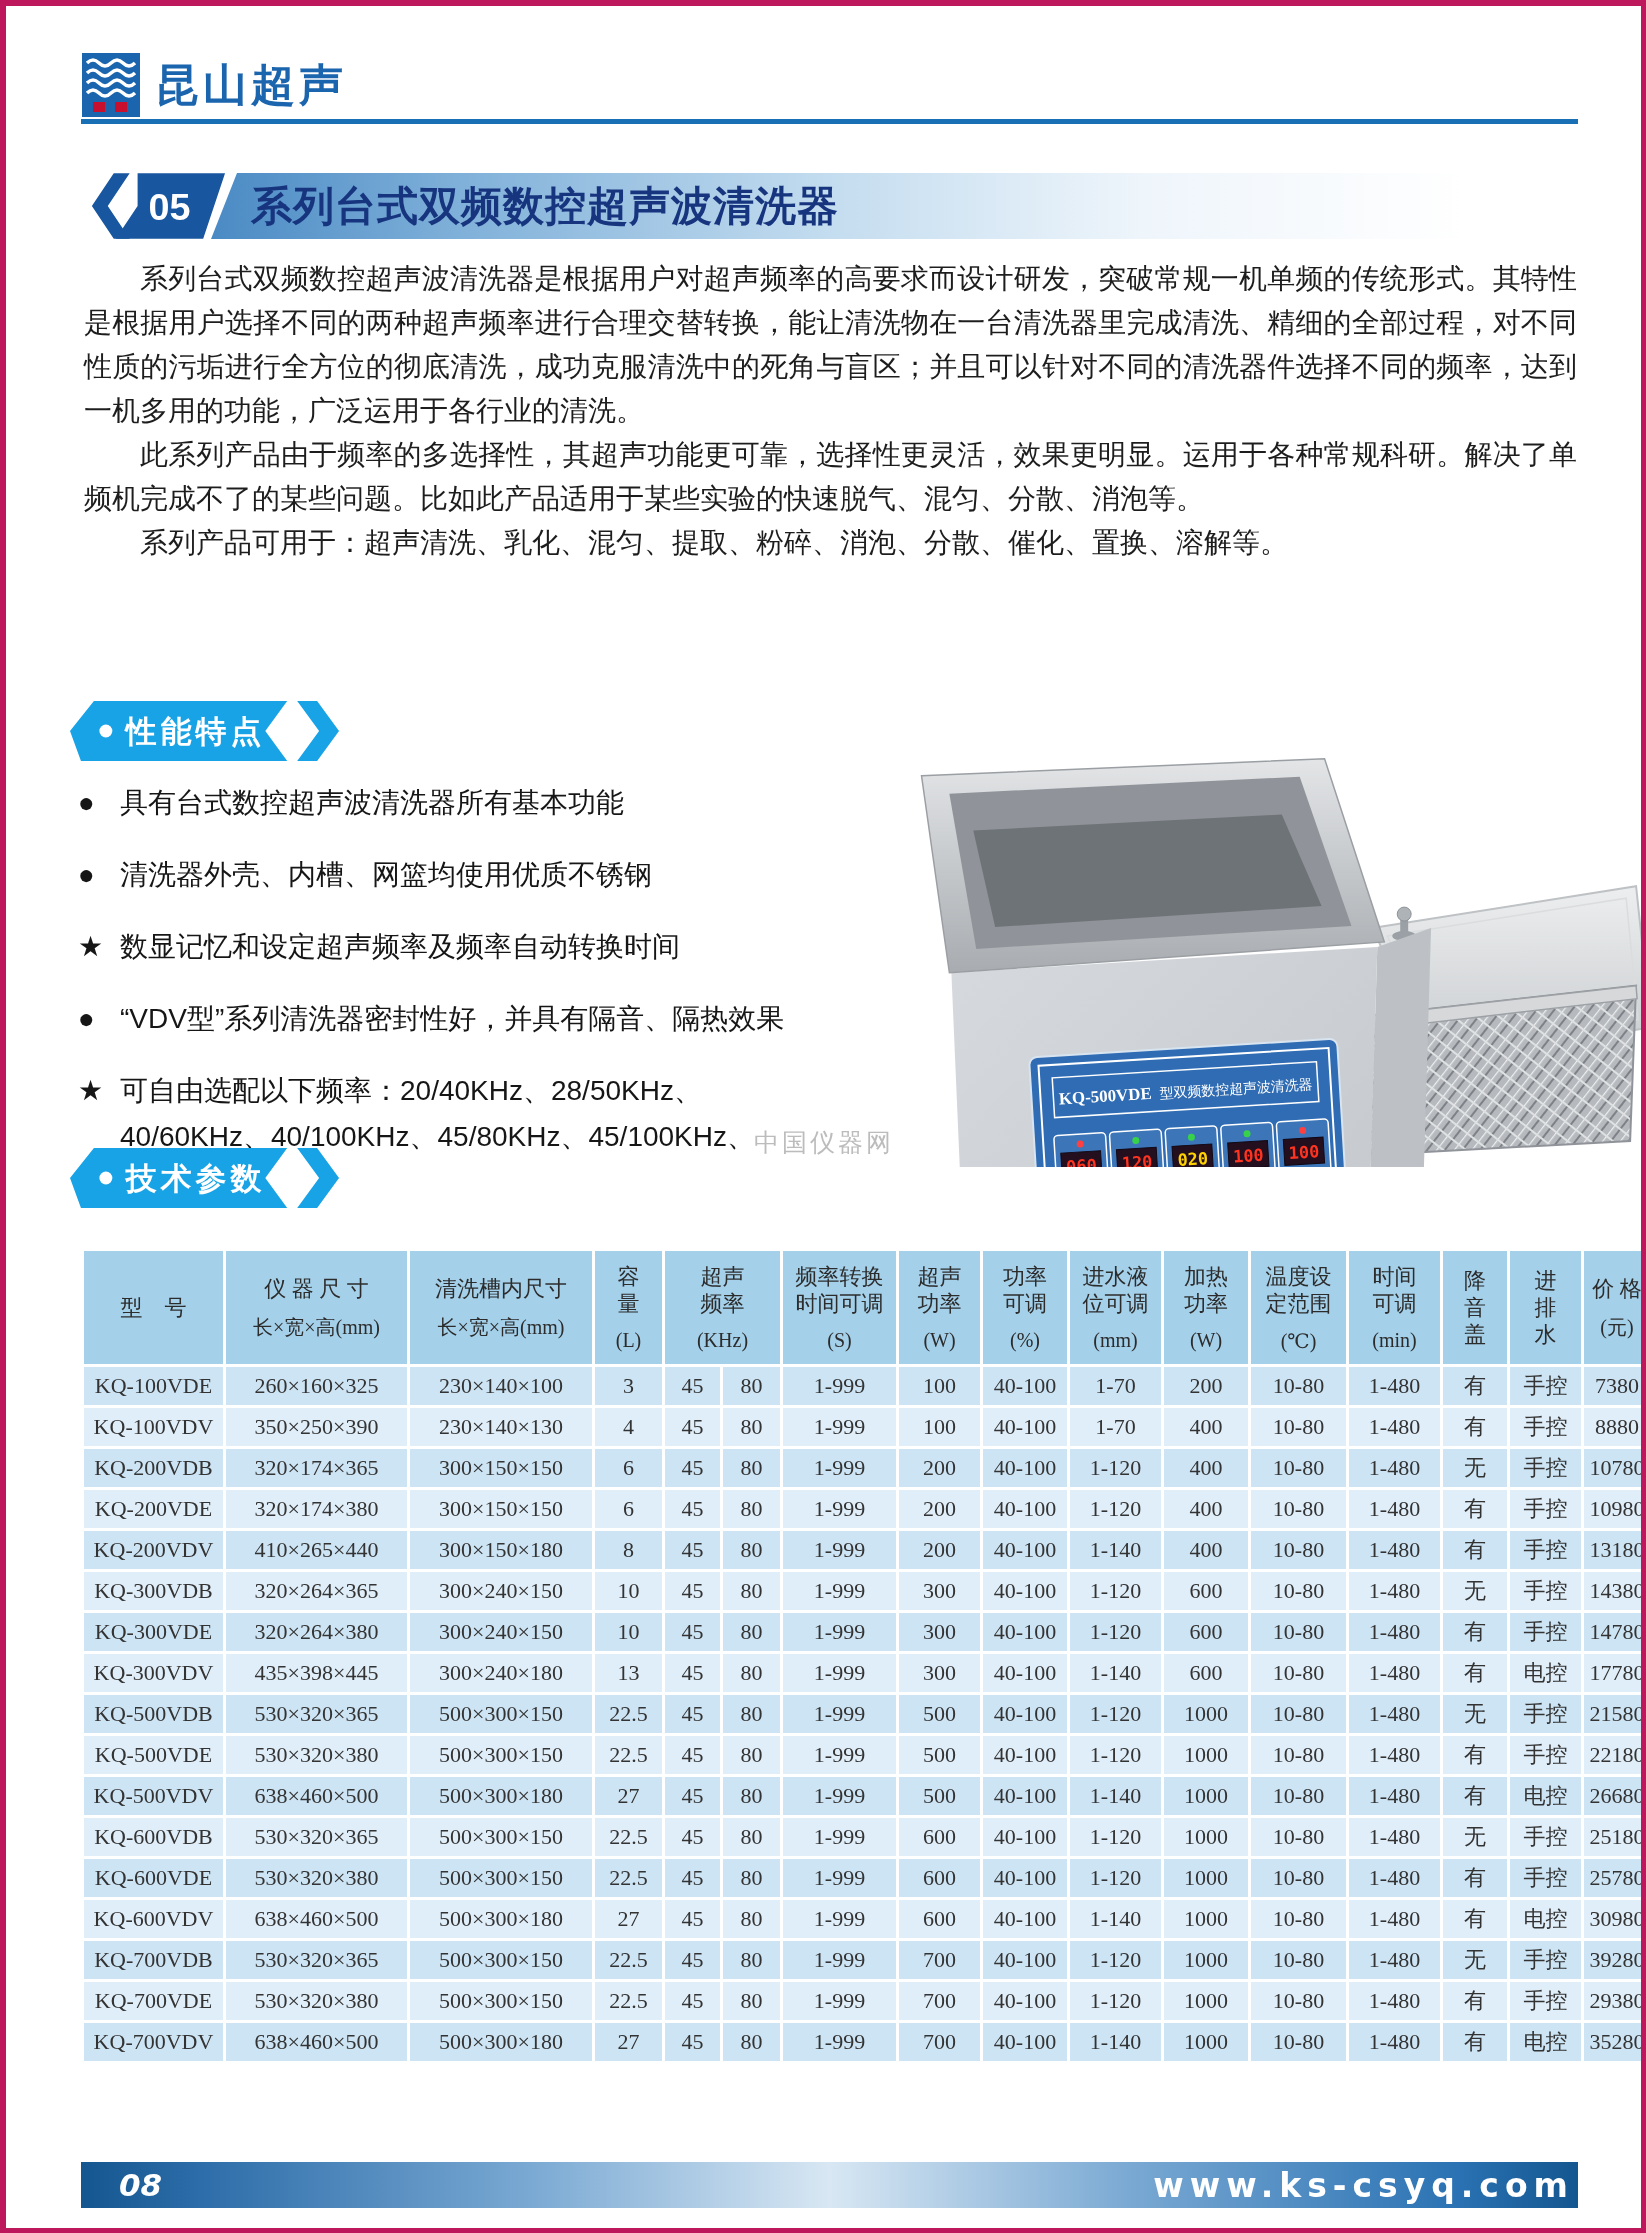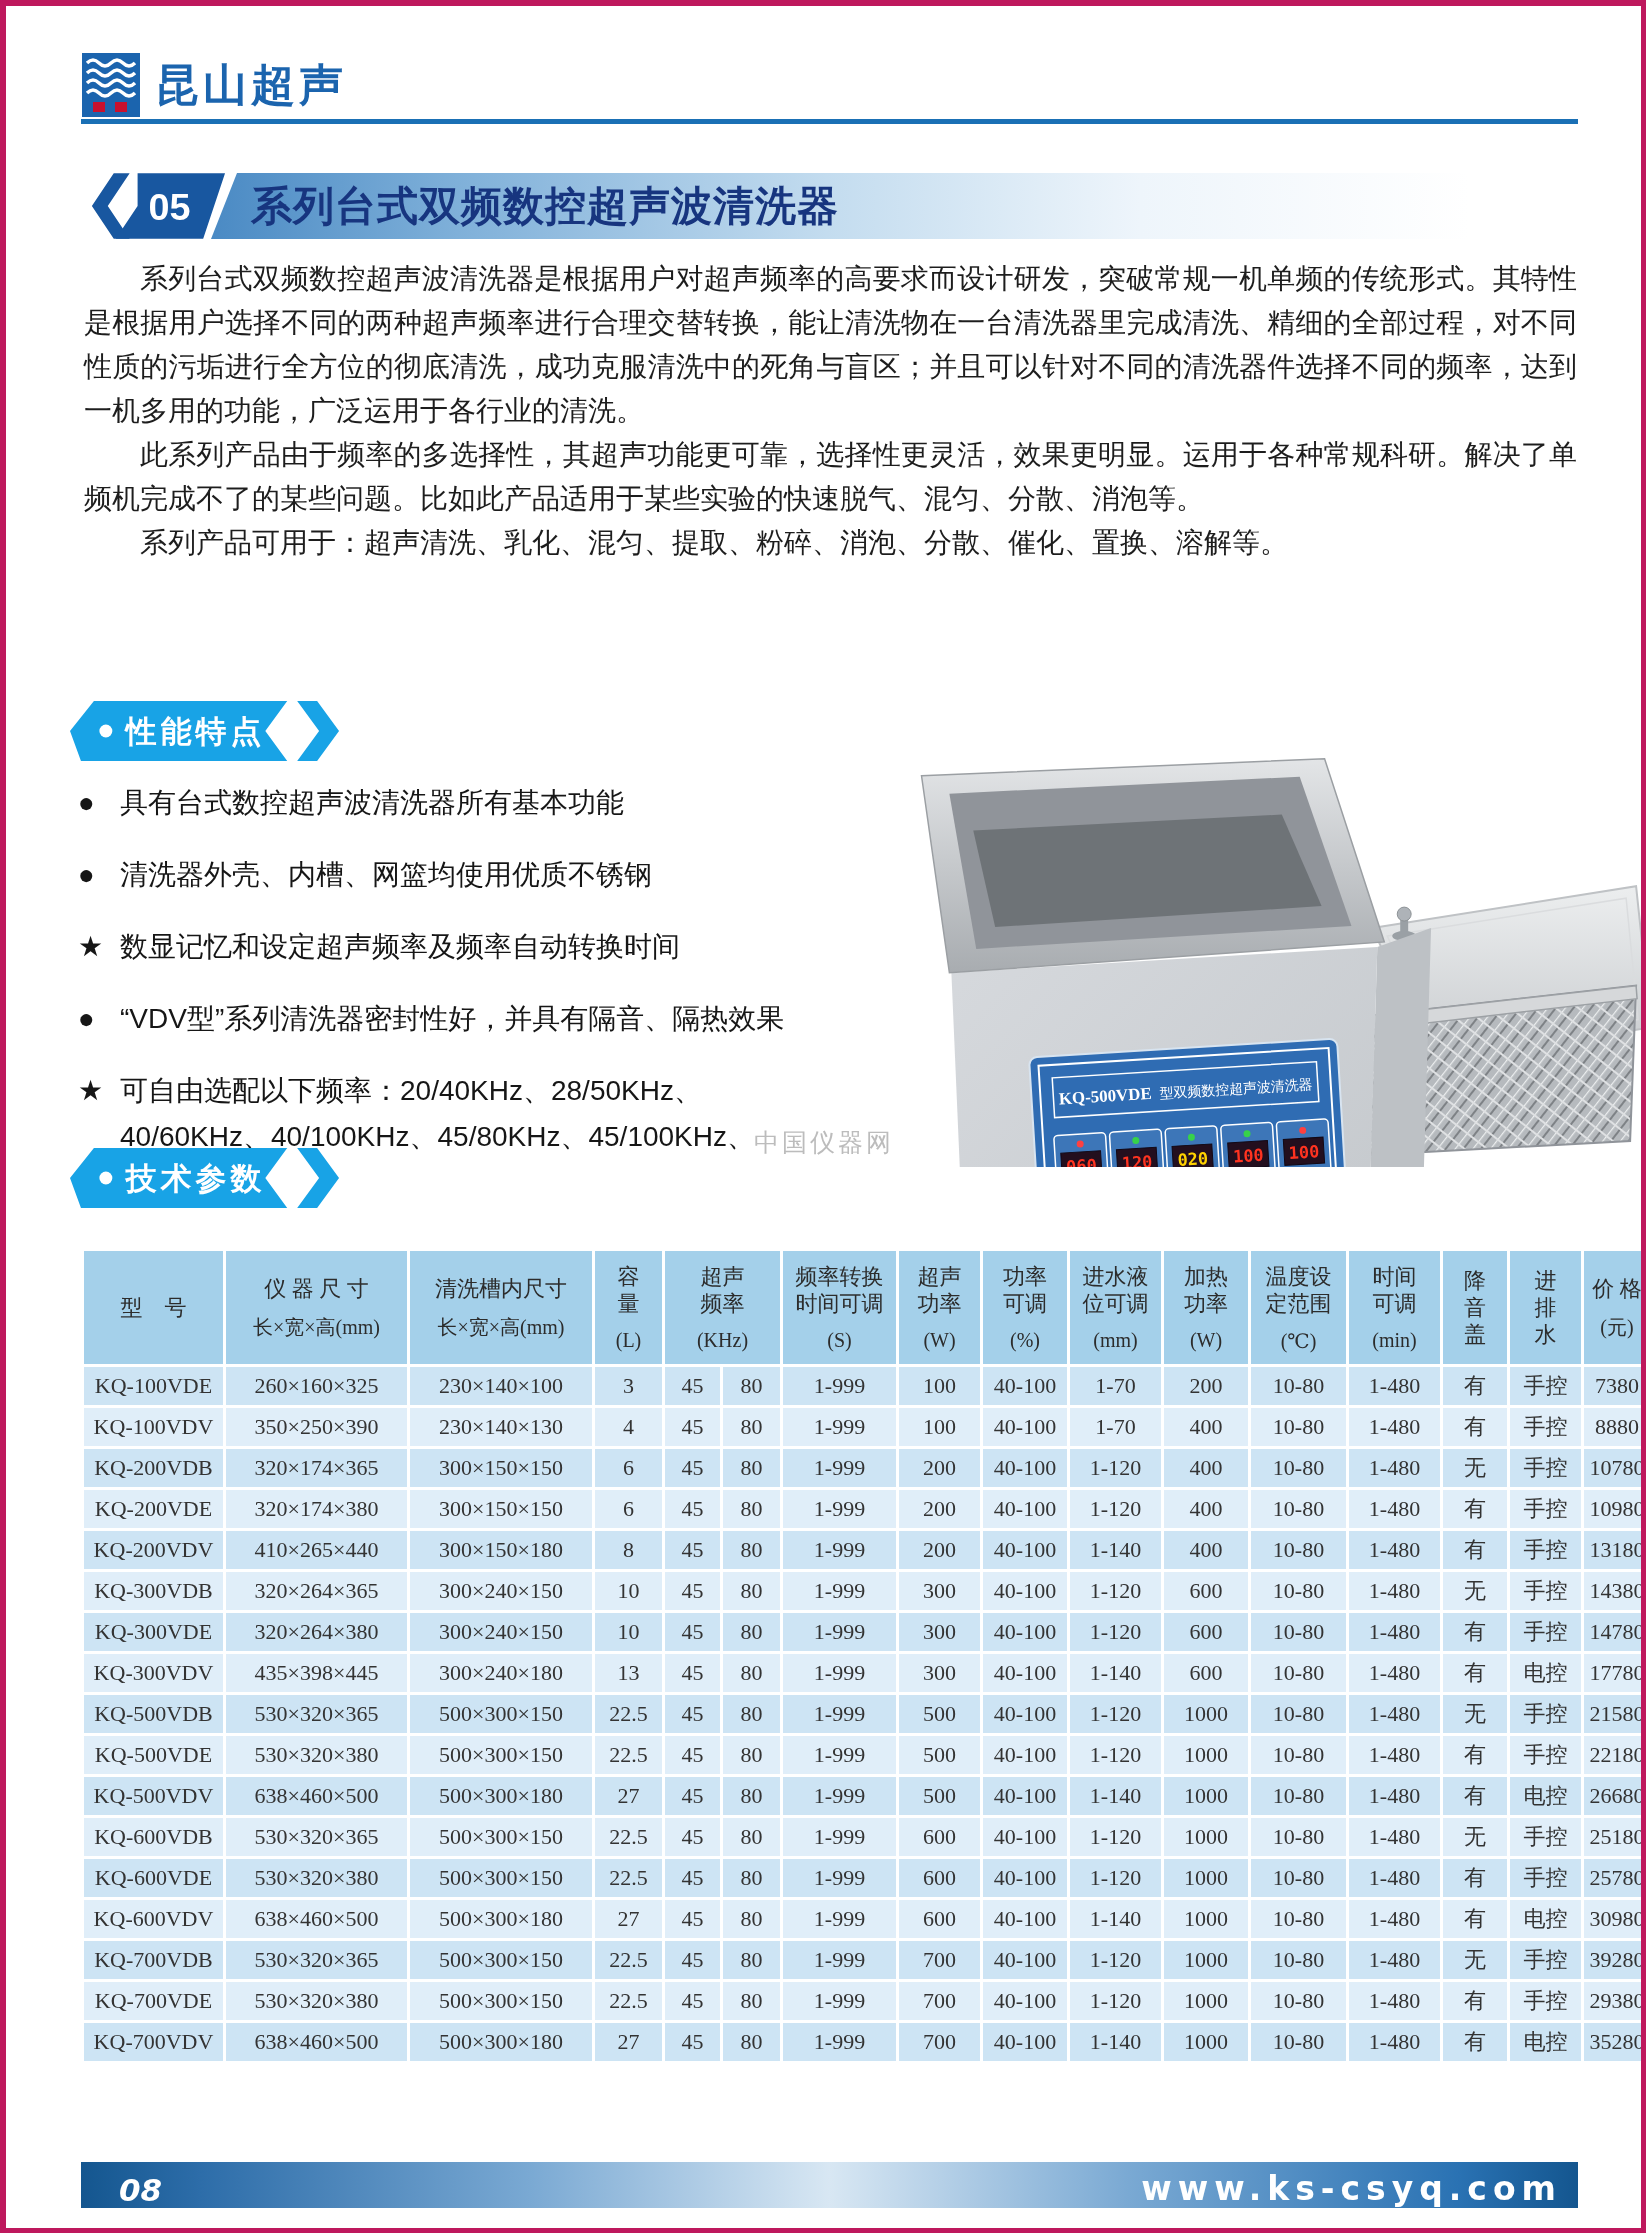--- a/index.html
+++ b/index.html
@@ -55,25 +55,25 @@
     text-align:center; vertical-align:middle; height:36px; overflow:hidden;
     font-family:"Liberation Serif","DejaVu Serif",serif; font-size:22px; color:#333333; white-space:nowrap;
   }
   table.spec tr.odd td{background:#e0eef9;}
   table.spec tr.even td{background:#cde4f4;}
 
   
   .footer-bar{
     position:absolute; left:75px; top:2156px; width:1497px; height:46px;
     background:linear-gradient(90deg,#14568f 0%,#2d6da9 8%,#7aa9d3 30%,#d8e7f3 50%,#7aa9d3 70%,#2a72b3 92%,#14568f 100%);
-    display:flex; align-items:flex-end; justify-content:space-between;
+    display:flex; align-items:center; justify-content:space-between;
     color:#ffffff; font-family:"DejaVu Sans","Liberation Sans",sans-serif;
   }
   .page-number{font-size:31px; font-weight:bold; font-style:italic; padding-left:38px;}
-  .site-url{font-size:33px; font-weight:bold; letter-spacing:6px; padding-right:16px;}
+  .site-url{font-size:33px; font-weight:bold; letter-spacing:6px; padding-right:4px;}
 </style>
 </head>
 <body>
 
 <div class="page">
 
   <div class="brand">
     <svg width="60" height="66" viewBox="0 0 60 66">
       <rect x="1" y="1" width="58" height="64" fill="#1b64ae"></rect>
       <g stroke="#ffffff" stroke-width="3.4" fill="none">

